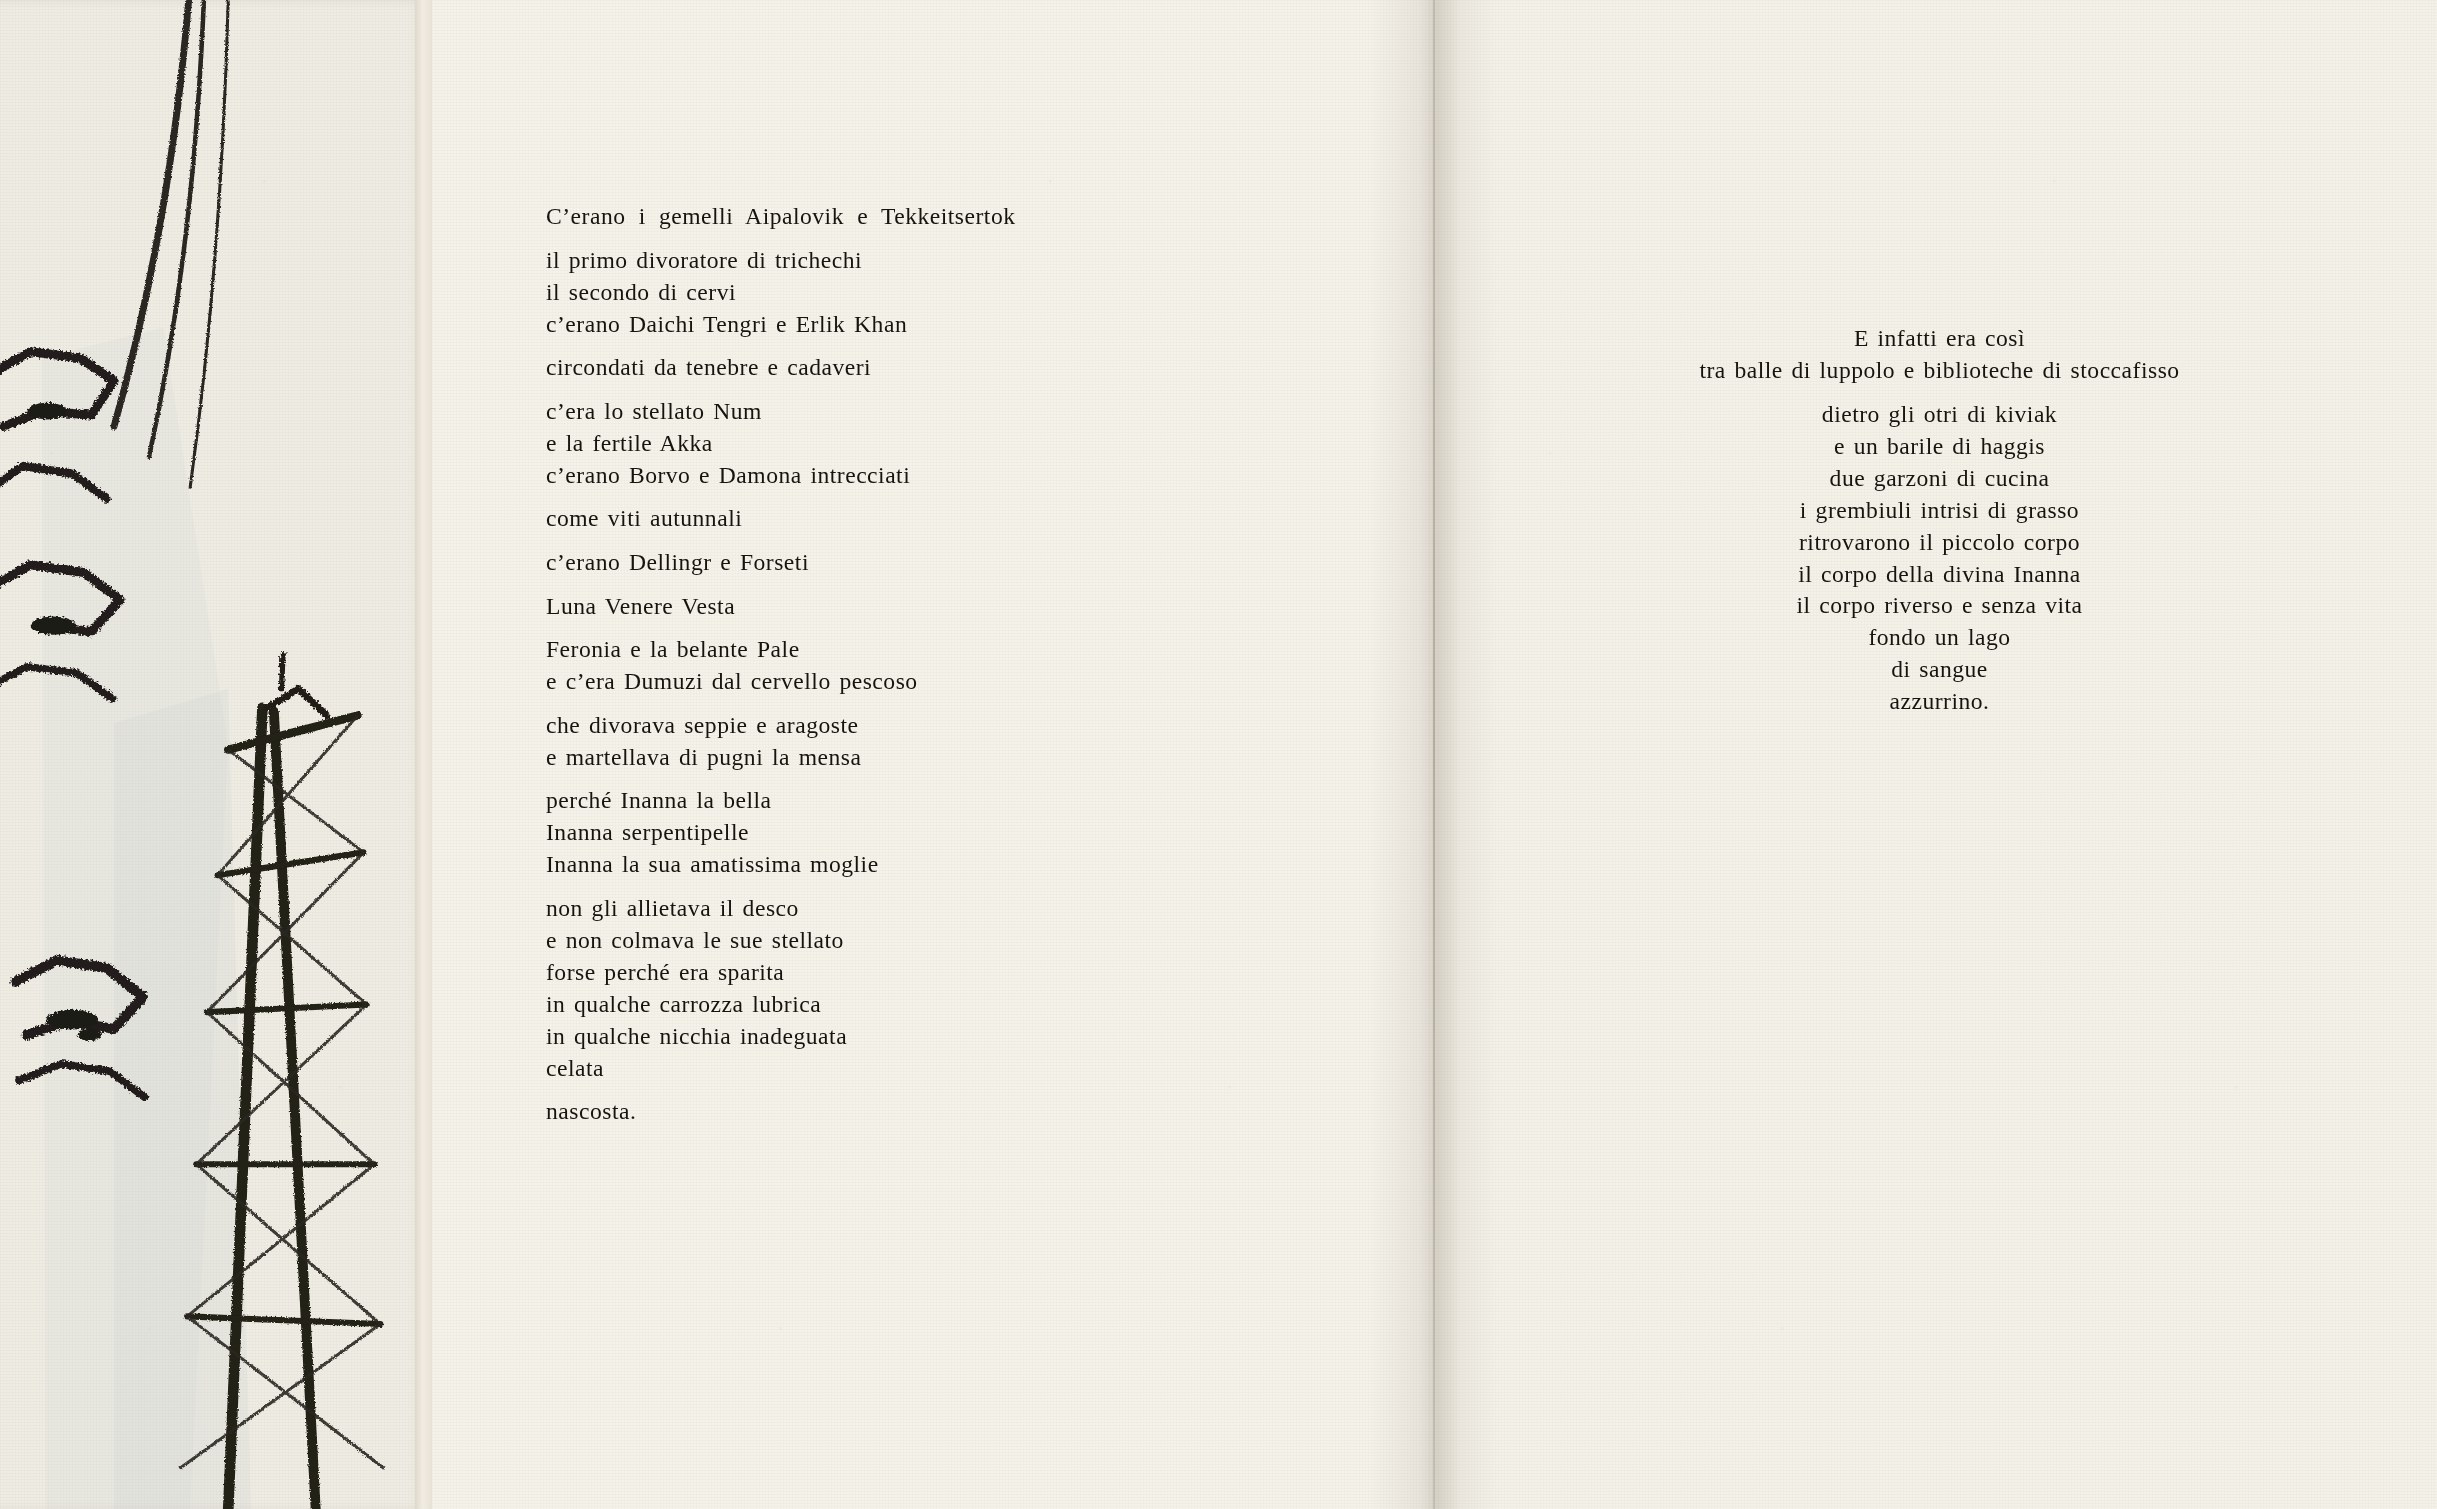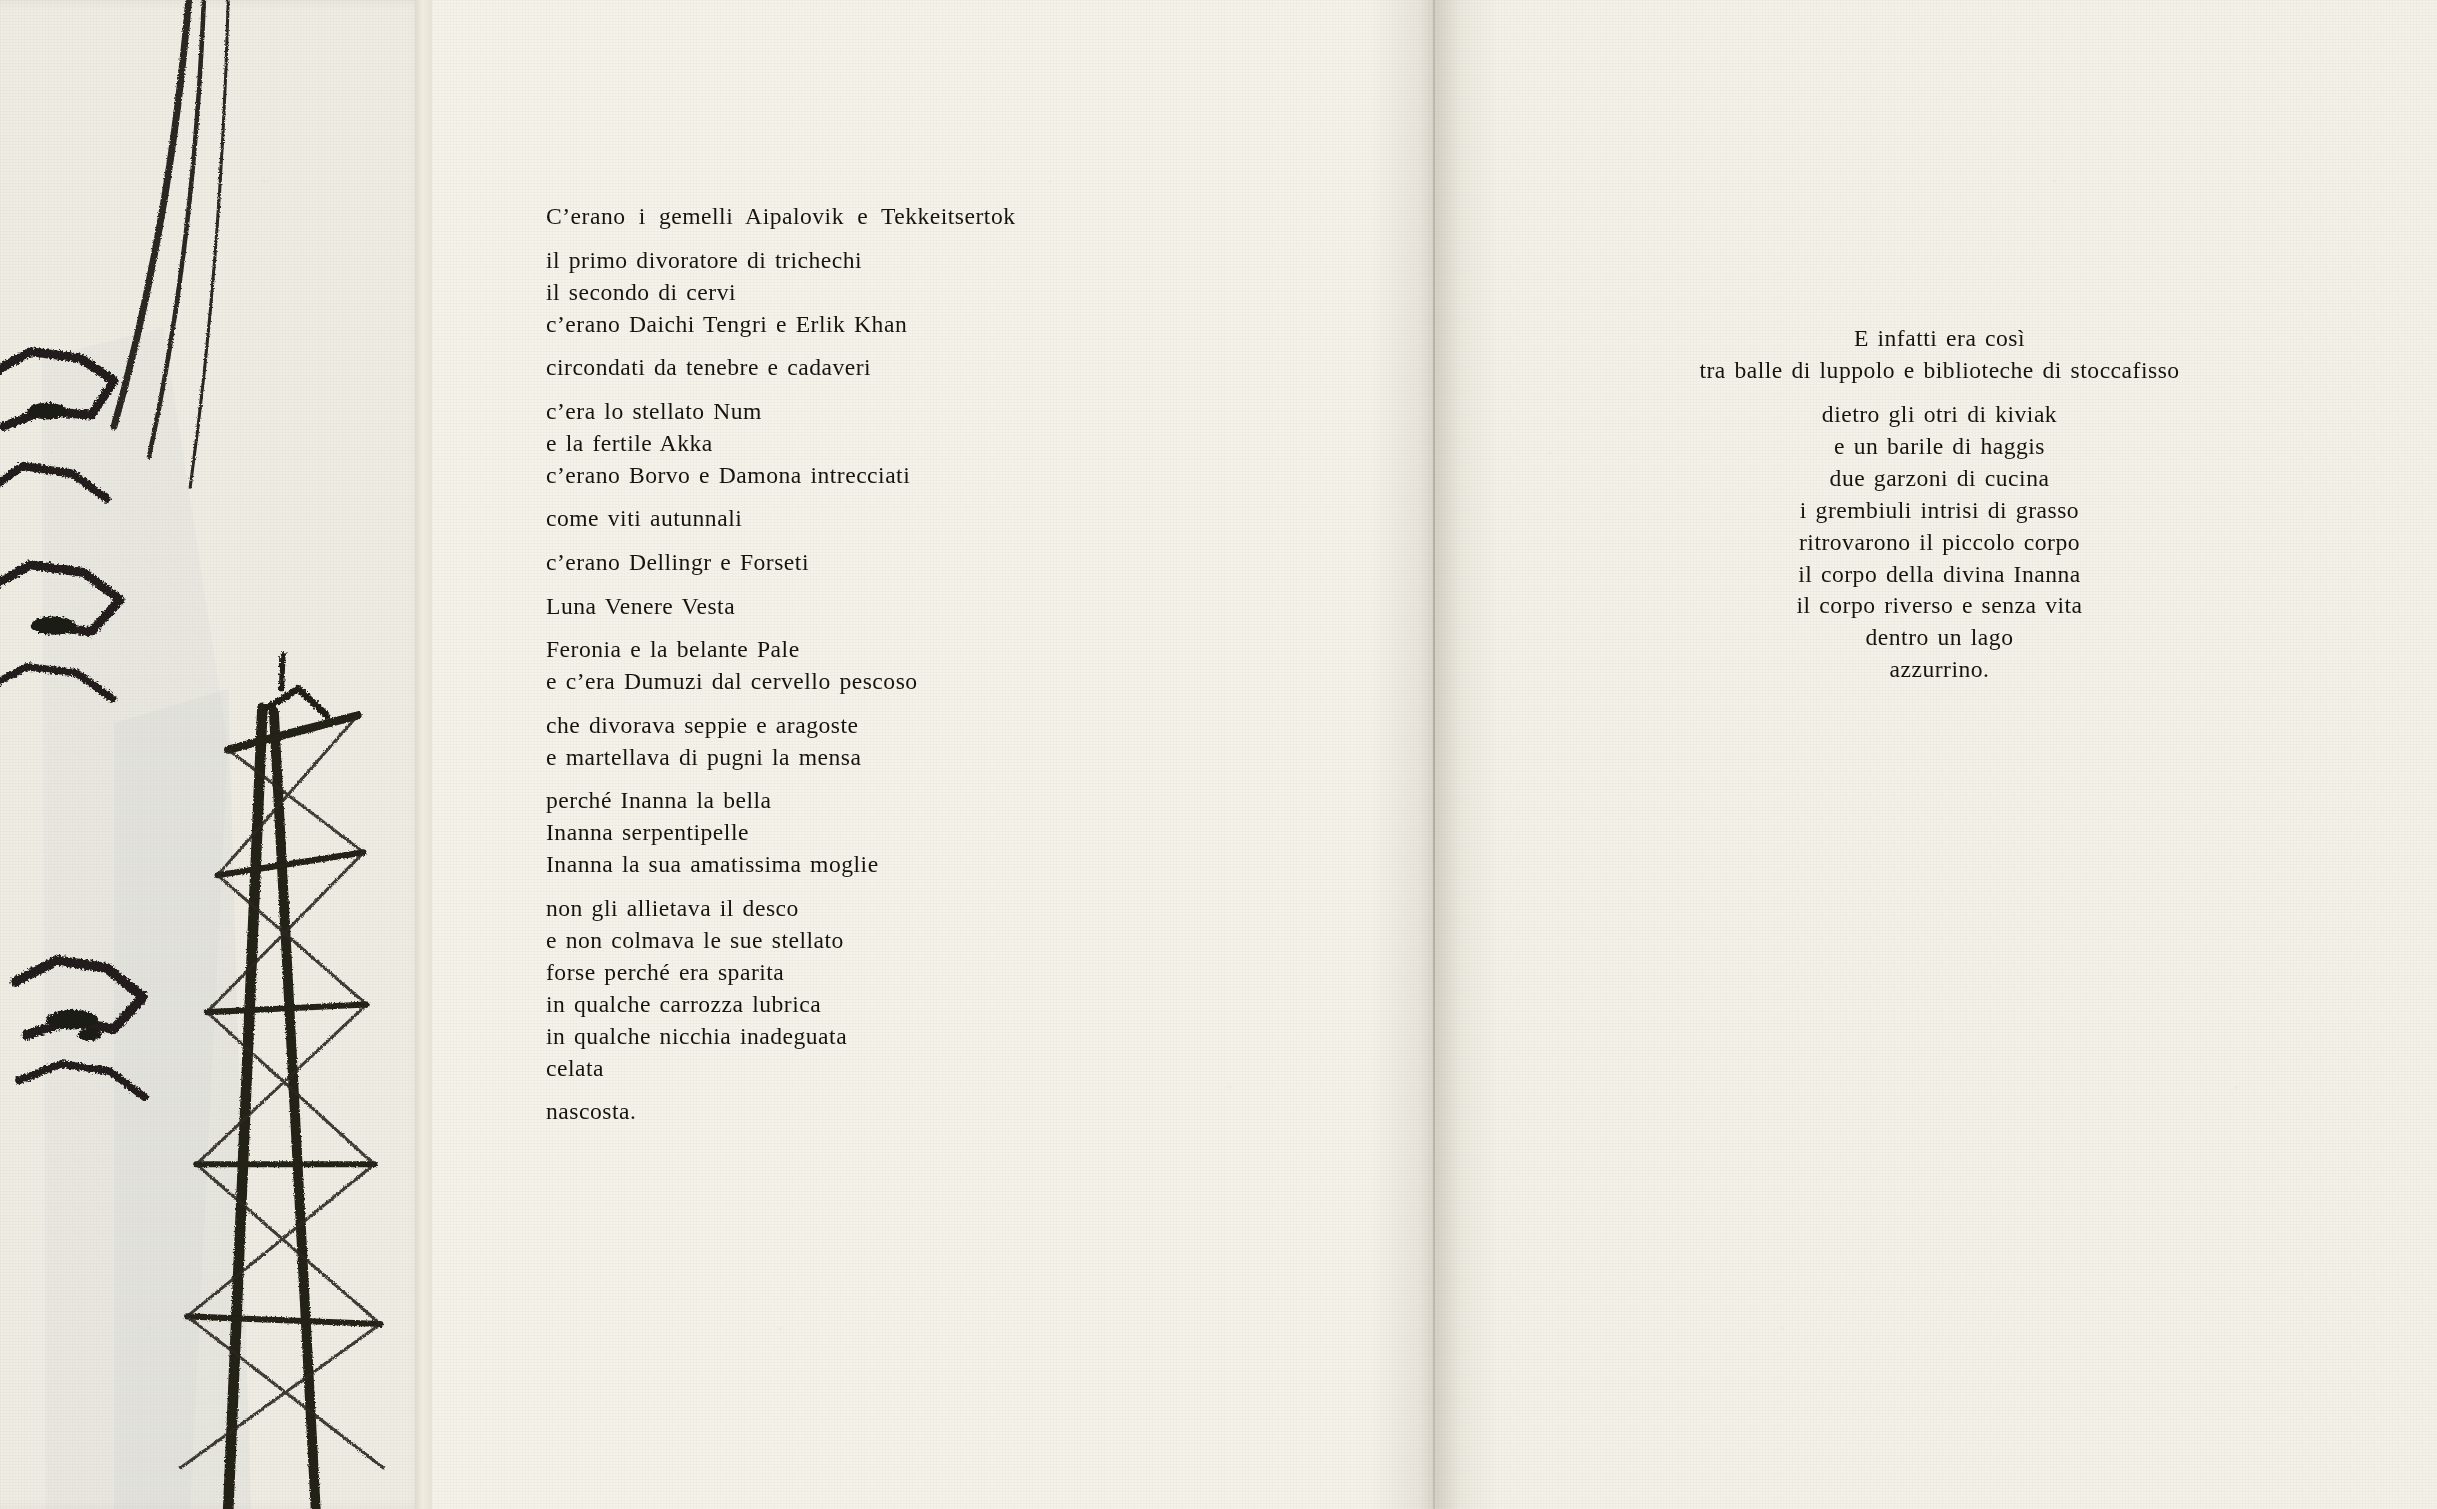--- a/index.html
+++ b/index.html
@@ -281,21 +281,22 @@
         <span class="line">tra balle di luppolo e biblioteche di stoccafisso</span>
       </div>
       <div class="stanza tight">
         <span class="line">dietro gli otri di kiviak</span>
         <span class="line">e un barile di haggis</span>
         <span class="line">due garzoni di cucina</span>
         <span class="line">i grembiuli intrisi di grasso</span>
         <span class="line">ritrovarono il piccolo corpo</span>
         <span class="line">il corpo della divina Inanna</span>
         <span class="line">il corpo riverso e senza vita</span>
-        <span class="line">dentro un lago</span>
+        <span class="line">fondo un lago</span>
+        <span class="line">di sangue</span>
         <span class="line">azzurrino.</span>
       </div>
     </div>
 
   </div>
 
   <div id="gutter-shadow"></div>
   <div id="gutter-line"></div>
 
 </div>

